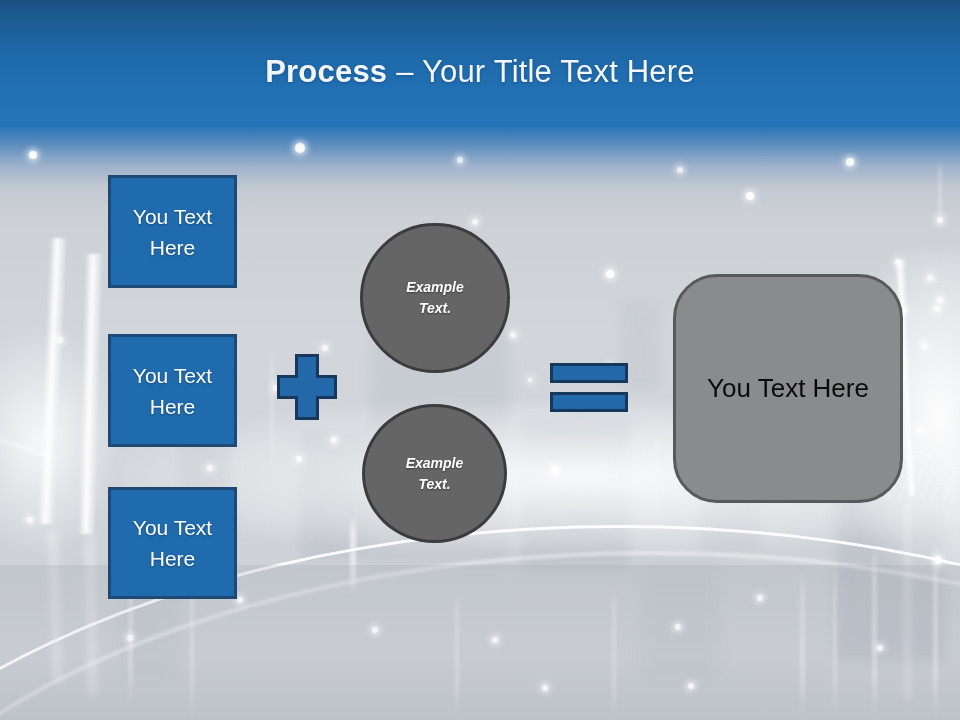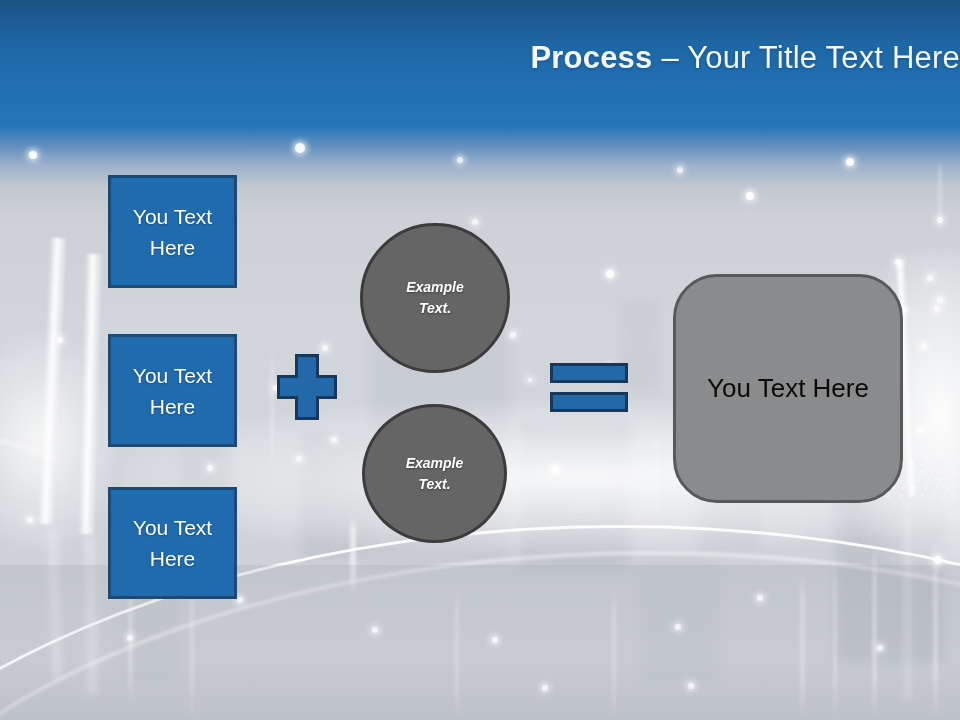--- a/index.html
+++ b/index.html
@@ -71,22 +71,22 @@
     background: linear-gradient(180deg, rgba(150,156,165,.22), rgba(150,156,165,.05) 60%, rgba(140,146,155,.18));
   }
   .floor-dots {
     position: absolute; left: 848px; top: 452px; width: 112px; height: 48px;
     background-image: radial-gradient(circle, rgba(255,255,255,.9) 1px, transparent 1.6px);
     background-size: 11px 8px; opacity: .55; transform: skewX(-22deg);
   }
 
   
   .title {
-    position: absolute; left: 0; top: 38px; width: 960px;
-    text-align: right; color: #f3f7fb;
+    position: absolute; left: 0; top: 52px; width: 960px;
+    text-align: center; color: #f3f7fb;
     font-size: 31px; line-height: 40px; letter-spacing: .2px;
     text-shadow: 0 1px 3px rgba(10,40,80,.35);
   }
   .title .t-bold { font-weight: 700; }
   .title .t-rest { font-weight: 400; margin-left: 9px; }
 
   
   .inbox {
     position: absolute; left: 108px; width: 129px; height: 113px;
     background: #1f6bad; border: 3px solid #1c4a74;

